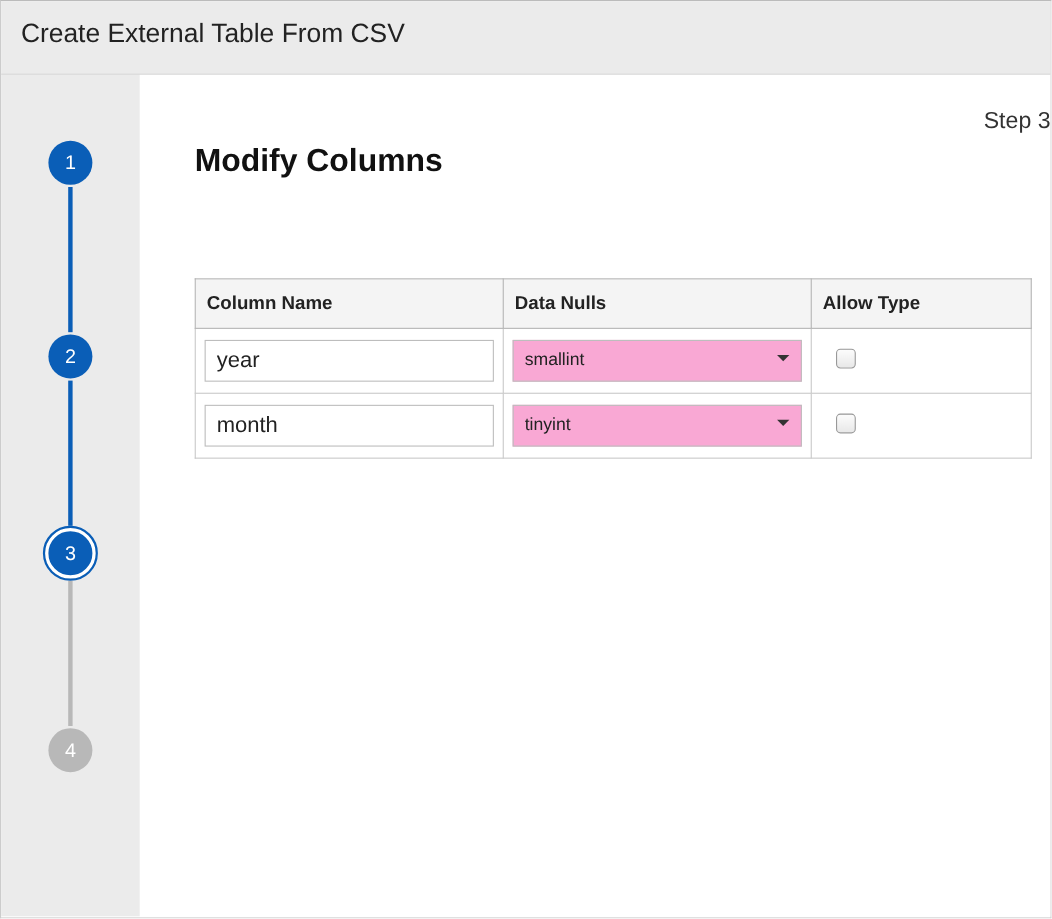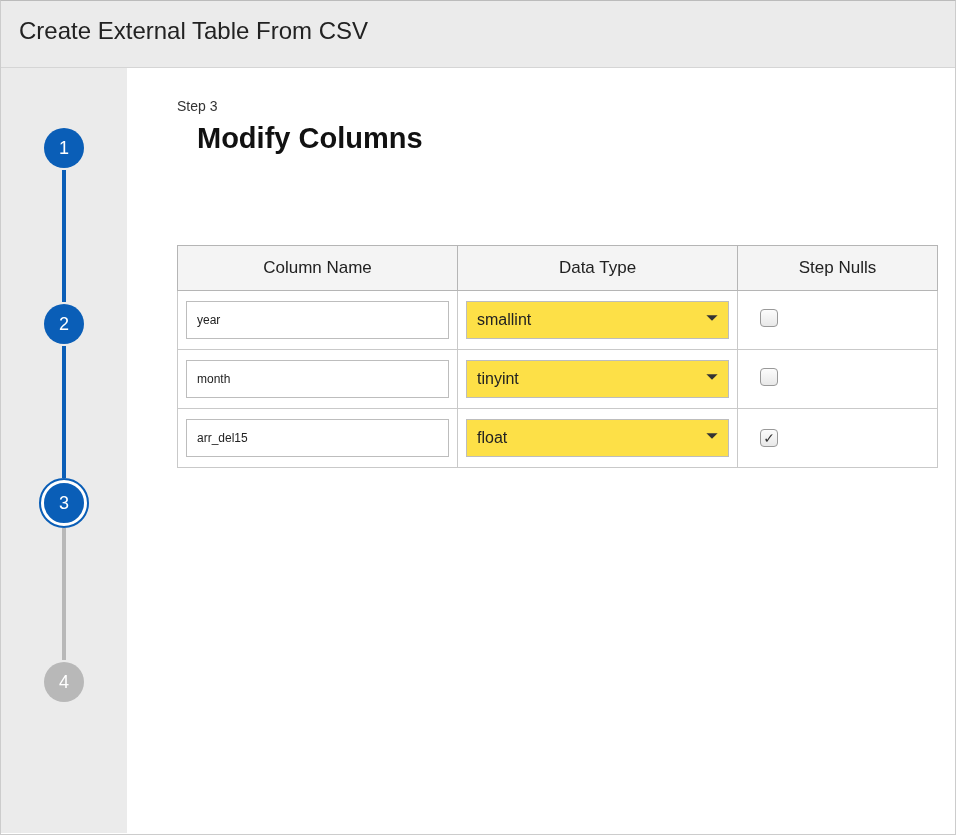--- a/index.html
+++ b/index.html
@@ -49,65 +49,65 @@
     margin: 2px 0;
     z-index: 1;
   }
   .conn-done { background: #0a5eb7; }
   .conn-future { background: #b8b8b8; }
   .main-col {
     flex: 1;
     background: #fff;
     padding: 30px 0 0 50px;
   }
-  .step-label { font-size: 14px; color: #333; margin-bottom: 8px; }
-  .page-title { font-size: 29px; font-weight: 700; color: #111; margin-bottom: 90px; margin-left: 20px; }
+  .step-label { font-size: 21px; color: #333; margin-bottom: 8px; text-align: right; }
+  .page-title { font-size: 29px; font-weight: 700; color: #111; margin-bottom: 90px; }
   .columns-table {
     border-collapse: collapse;
     width: 760px;
     table-layout: fixed;
   }
   .columns-table th {
     background: #f4f4f4;
-    font-size: 17px; font-weight: 400; color: #222;
+    font-size: 17px; font-weight: 700; color: #222;
     border: 1px solid #b5b5b5;
     padding: 12px 10px;
-    text-align: center;
+    text-align: left;
   }
   .columns-table th.col-name { width: 280px; }
   .columns-table th.col-type { width: 280px; }
   .columns-table th.col-null { width: 200px; }
   .columns-table td {
     border: 1px solid #c9c9c9;
     padding: 10px 8px;
     vertical-align: middle;
   }
   .cell-input {
     width: 100%;
     height: 38px;
     border: 1px solid #bdbdbd;
     padding: 0 10px;
-    font-size: 12px;
+    font-size: 20px;
     font-family: inherit;
     color: #222;
     background: #fff;
   }
   .dtype-wrap {
     position: relative;
     width: 100%;
   }
   .dtype-select {
     width: 100%;
     height: 38px;
     border: 1px solid #bdbdbd;
     padding: 0 30px 0 10px;
     font-size: 16px;
     font-family: inherit;
     color: #222;
-    background: #fde047;
+    background: #f9a8d4;
     appearance: none;
     -webkit-appearance: none;
   }
   .dtype-arrow {
     position: absolute;
     right: 10px; top: 50%; transform: translateY(-50%);
     pointer-events: none;
   }
   .null-cell { text-align: left; padding-left: 22px !important; }
   .null-check {
@@ -143,22 +143,22 @@
         <div class="step-connector conn-future"></div>
         <div class="step-circle step-future">4</div>
       </div>
     <div class="main-col">
       <div class="step-label">Step 3</div>
       <div class="page-title">Modify Columns</div>
       <table class="columns-table">
         <thead>
           <tr>
             <th class="col-name">Column Name</th>
-            <th class="col-type">Data Type</th>
-            <th class="col-null">Step Nulls</th>
+            <th class="col-type">Data Nulls</th>
+            <th class="col-null">Allow Type</th>
           </tr>
         </thead>
         <tbody id="rows">
             <tr>
               <td><input class="cell-input" value="year" style=""></td>
               <td>
                 <div class="dtype-wrap"><input class="dtype-select" value="smallint" style=""><span class="dtype-arrow"><svg width="14" height="14" viewBox="0 0 10 10">
                       <path d="M1 3 L5 7 L9 3 Z" fill="#333"></path>
                     </svg></span></div>
               </td>
@@ -166,26 +166,17 @@
             </tr>
             <tr>
               <td><input class="cell-input" value="month" style=""></td>
               <td>
                 <div class="dtype-wrap"><input class="dtype-select" value="tinyint" style=""><span class="dtype-arrow"><svg width="14" height="14" viewBox="0 0 10 10">
                       <path d="M1 3 L5 7 L9 3 Z" fill="#333"></path>
                     </svg></span></div>
               </td>
               <td class="null-cell"><span class="null-check"></span></td>
             </tr>
-            <tr>
-              <td><input class="cell-input" value="arr_del15" style=""></td>
-              <td>
-                <div class="dtype-wrap"><input class="dtype-select" value="float" style=""><span class="dtype-arrow"><svg width="14" height="14" viewBox="0 0 10 10">
-                      <path d="M1 3 L5 7 L9 3 Z" fill="#333"></path>
-                    </svg></span></div>
-              </td>
-              <td class="null-cell"><span class="null-check checked"></span></td>
-            </tr>
           </tbody>
       </table>
     </div>
   </div>
 </div>
 
 </body></html>

